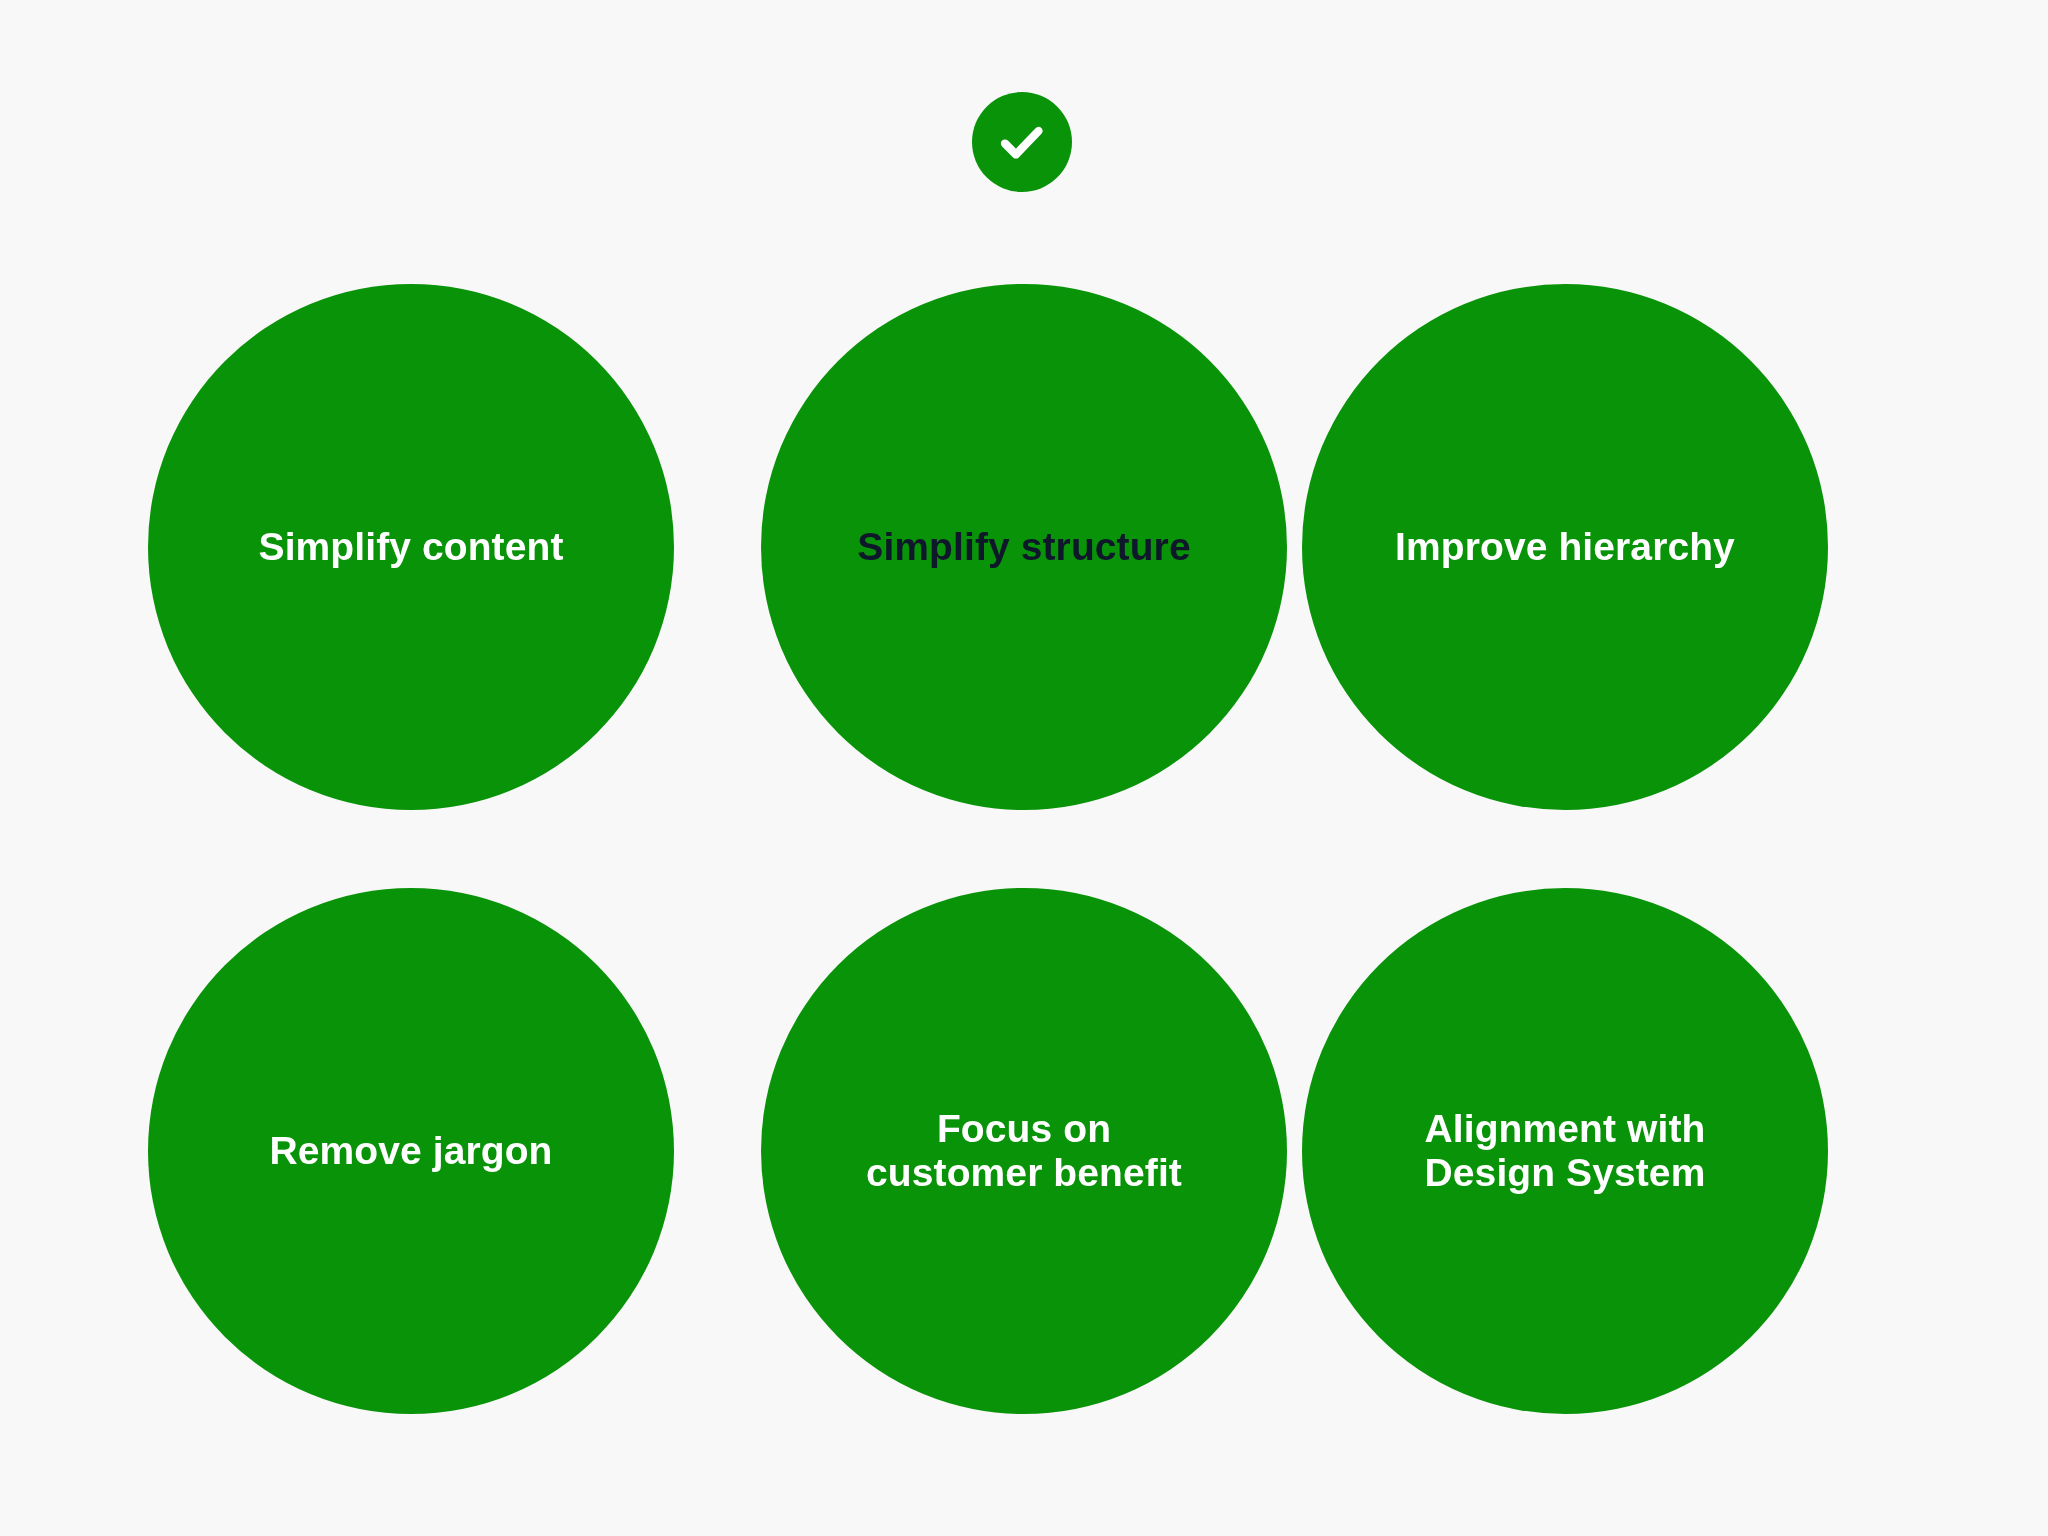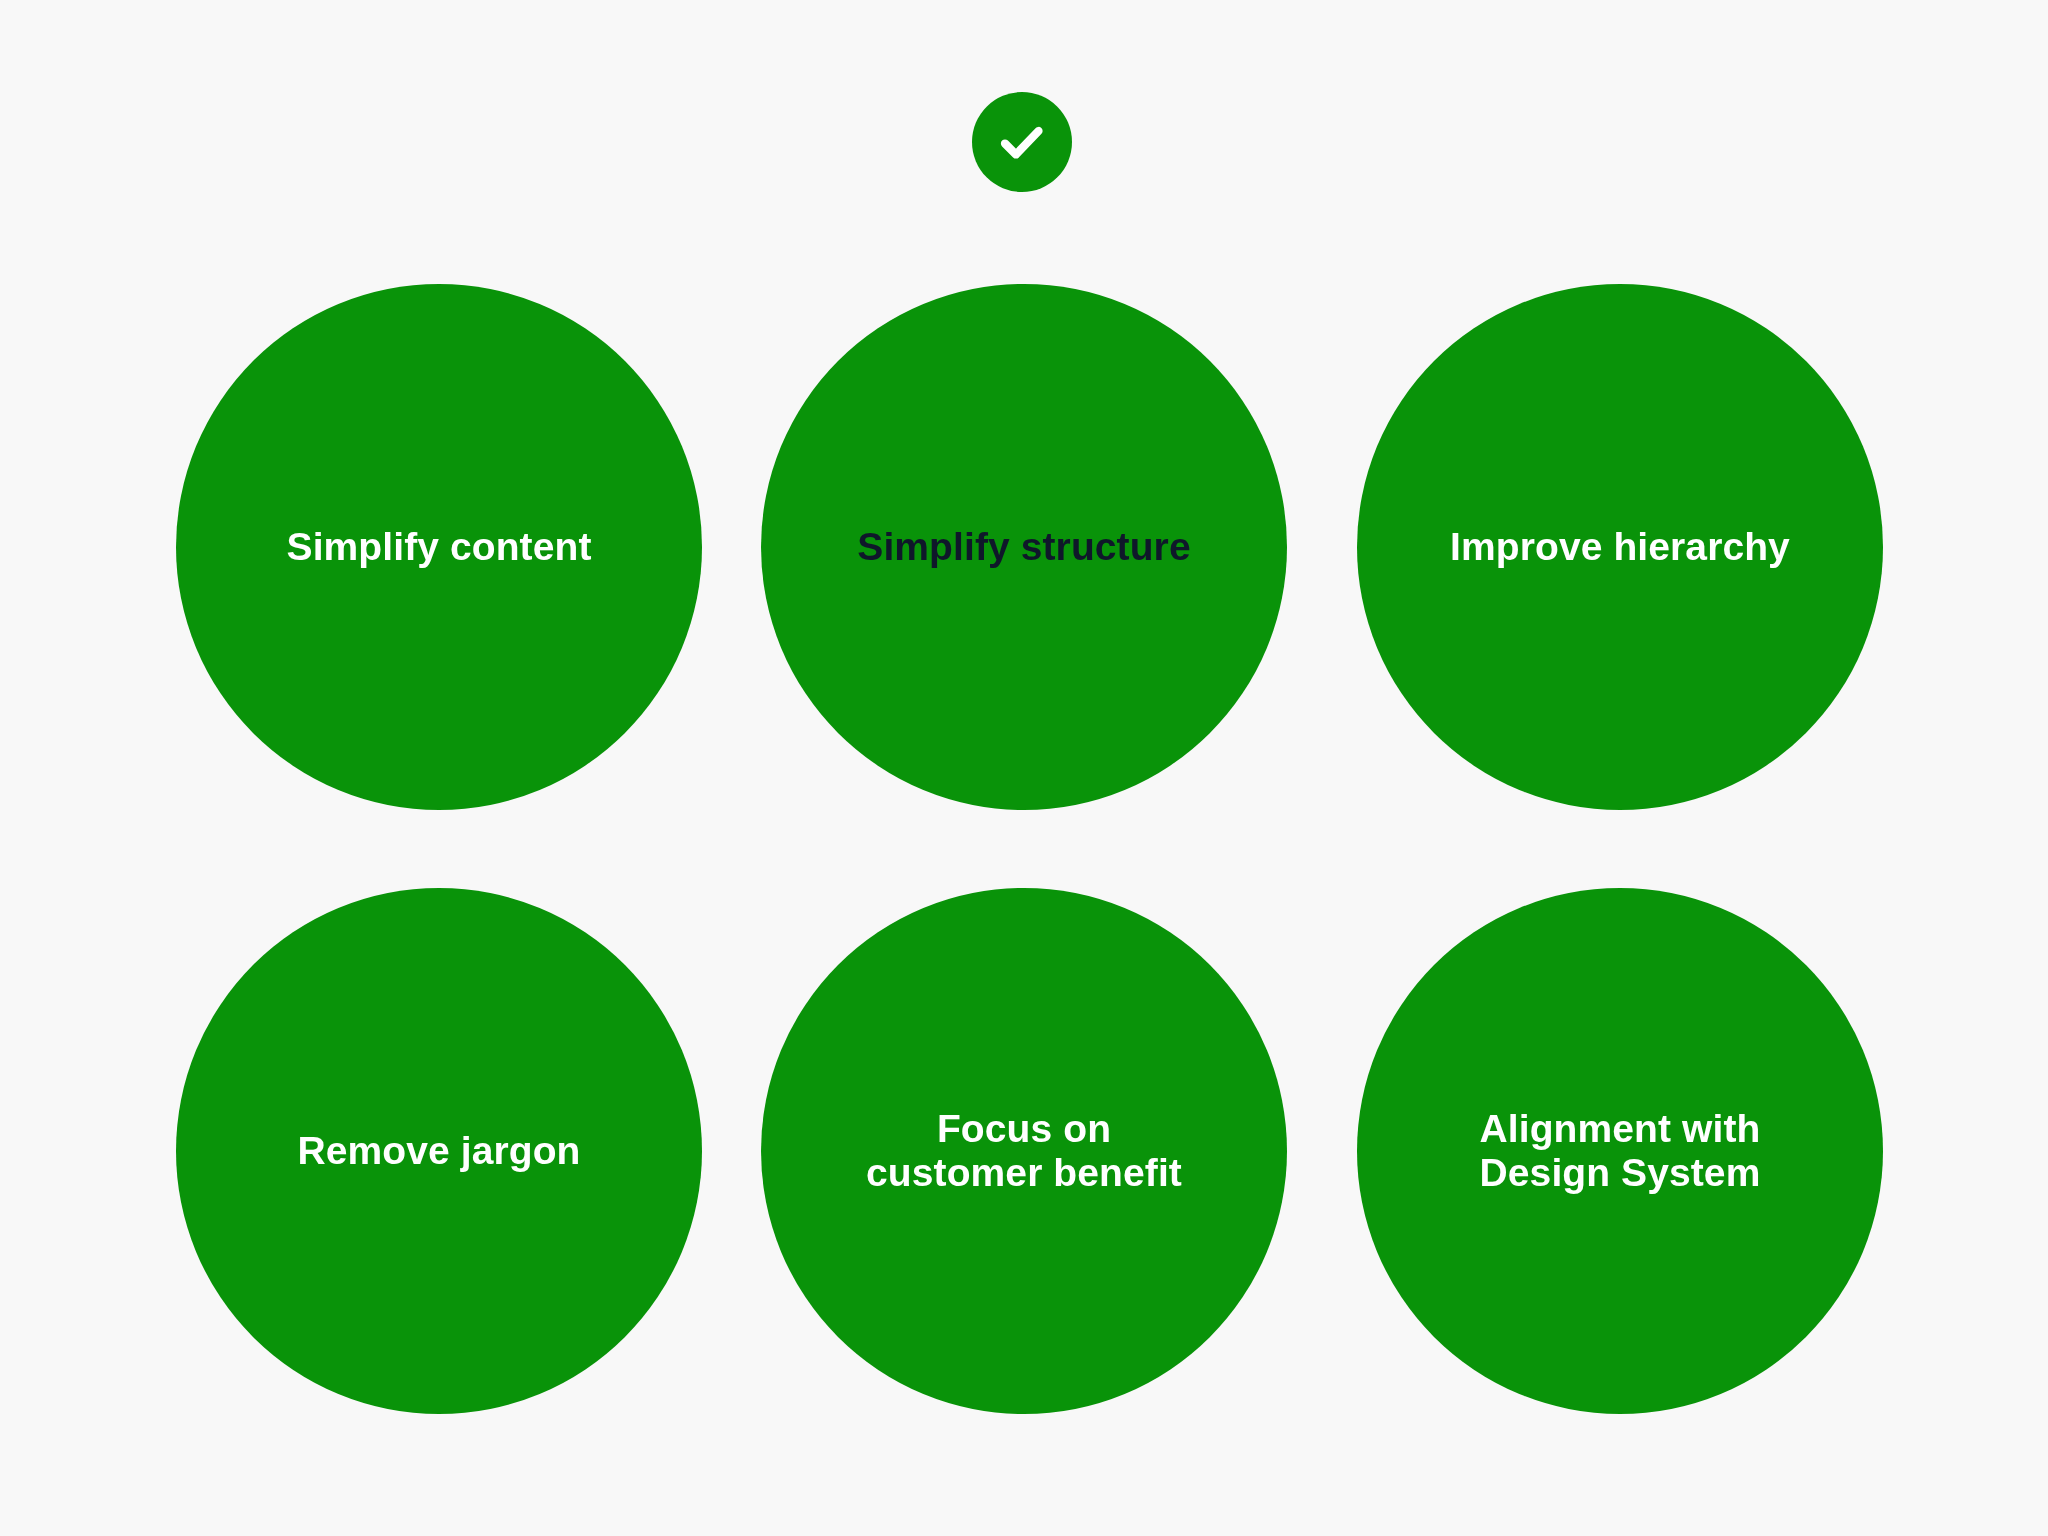--- a/index.html
+++ b/index.html
@@ -63,23 +63,23 @@
     text-align: center;
     letter-spacing: 0.1px;
     white-space: pre-line;
   }
 
   
   .r1 { top: 284px; }
   
   .r2 { top: 888px; }
 
-  .c1 { left: 176px; }
+  .c1 { left: 148px; }
   .c2 { left: 761px; }
-  .c3 { left: 1357px; }
+  .c3 { left: 1302px; }
 </style>
 </head>
 <body style="background: rgb(248, 248, 248);">
 
 <div id="board">
 
   <div class="badge" style="background: rgb(9, 147, 9);">
     <span>
       <svg viewBox="0 0 24 24" aria-hidden="true">
         <path d="M5.2 12.6 L9.6 17 L18.6 7.6" fill="none" stroke="#ffffff" stroke-width="3.3" stroke-linecap="round" stroke-linejoin="round"></path>

